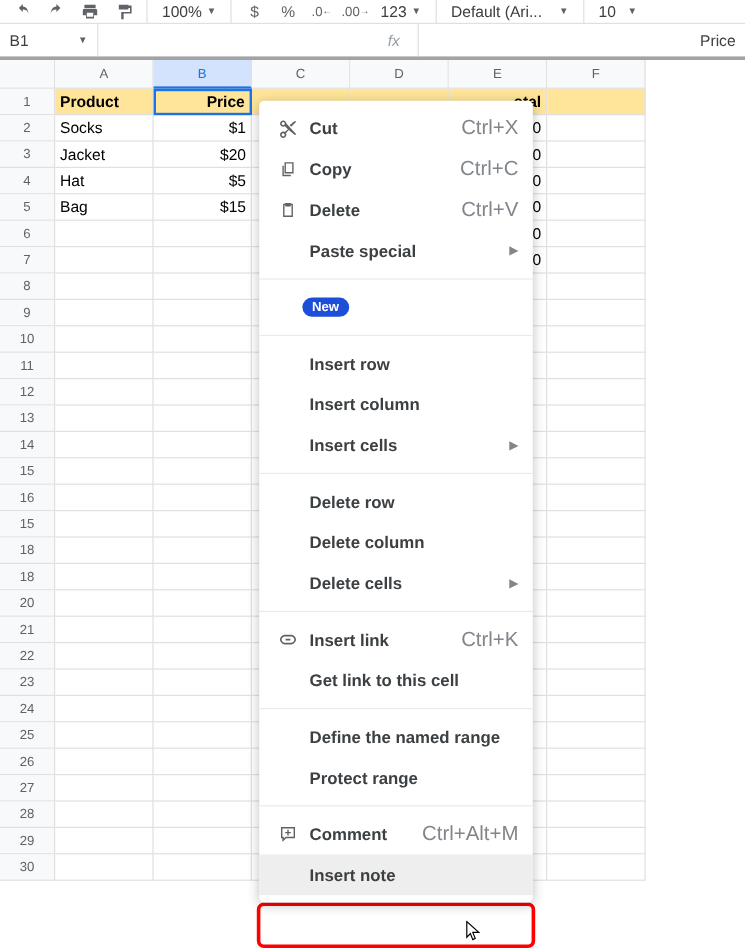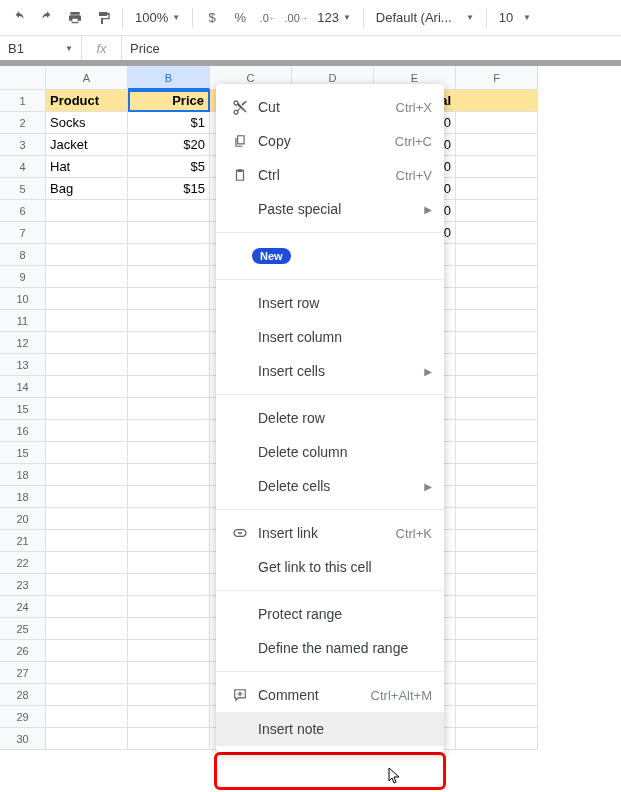--- a/index.html
+++ b/index.html
@@ -1,44 +1,44 @@
 <!DOCTYPE html>
 <html><head>
 <meta charset="utf-8">
 <style>
 * { box-sizing: border-box; margin: 0; padding: 0; }
 body { font-family: Arial, sans-serif; font-size: 13px; background: #fff; overflow: hidden; width: 621px; height: 792px; position: relative; }
-.toolbar { display: flex; align-items: center; height: 36px; padding: 0 6px; gap: 2px; border-bottom: 1px solid #e0e0e0; }
+.toolbar { display: flex; align-items: center; height: 20px; padding: 0 6px; gap: 2px; border-bottom: 1px solid #e0e0e0; }
 .tb-btn { width: 26px; height: 26px; display: flex; align-items: center; justify-content: center; color: #5f6368; border-radius: 3px; cursor: pointer; }
 .tb-sep { width: 1px; height: 20px; background: #e0e0e0; margin: 0 4px; }
 .tb-text { font-size: 13px; color: #3c4043; padding: 0 6px; display: flex; align-items: center; gap: 4px; cursor: pointer; }
 .tb-text .dd { font-size: 8px; color: #5f6368; }
-.formula-bar { display: flex; align-items: center; height: 30px; border-bottom: 6px solid #a3a3a3; }
+.formula-bar { display: flex; align-items: center; height: 30px; border-bottom: 3px solid #a3a3a3; justify-content: space-between; }
 .name-box { width: 82px; padding: 0 8px; font-size: 13px; color: #3c4043; display: flex; align-items: center; justify-content: space-between; border-right: 1px solid #e0e0e0; height: 100%; }
 .name-box .dd { font-size: 8px; color: #5f6368; }
 .fx { width: 40px; text-align: center; color: #9aa0a6; font-style: italic; font-size: 13px; border-right: 1px solid #e0e0e0; height: 100%; display: flex; align-items: center; justify-content: center; }
 .fx-val { padding: 0 8px; font-size: 13px; color: #3c4043; }
 .grid { position: relative; }
 .col-headers { display: flex; height: 24px; }
 .corner { width: 46px; background: #f8f9fa; border-right: 1px solid #e0e0e0; border-bottom: 1px solid #e0e0e0; }
 .col-h { width: 82px; text-align: center; font-size: 11px; color: #5f6368; background: #f8f9fa; border-right: 1px solid #e0e0e0; border-bottom: 1px solid #e0e0e0; line-height: 24px; cursor: pointer; }
 .col-h.sel { background: #d3e3fd; color: #1a73e8; border-bottom: 2px solid #1a73e8; }
 .row { display: flex; height: 22px; }
 .row-h { width: 46px; text-align: center; font-size: 11px; color: #5f6368; background: #f8f9fa; border-right: 1px solid #e0e0e0; border-bottom: 1px solid #e0e0e0; line-height: 22px; cursor: pointer; }
 .cell { width: 82px; border-right: 1px solid #e0e0e0; border-bottom: 1px solid #e0e0e0; padding: 0 4px; font-size: 13px; line-height: 22px; overflow: hidden; white-space: nowrap; }
 .cell.num { text-align: right; }
 .hdr-cell { background: #ffe599; font-weight: bold; }
 .sel-cell { border: 2px solid #1a73e8; line-height: 18px; }
 
 .ctx { position: absolute; left: 216px; top: 84px; width: 228px; background: #fff; box-shadow: 0 2px 10px rgba(0,0,0,.25); border-radius: 4px; padding: 6px 0; z-index: 10; }
 .ctx-item { display: flex; align-items: center; height: 34px; padding: 0 12px; font-size: 14px; color: #3c4043; cursor: pointer; position: relative; }
 .ctx-item.highlight { background: #eeeeee; }
 .ctx-icon { width: 24px; display: flex; align-items: center; justify-content: center; color: #5f6368; }
-.ctx-label { flex: 1; padding-left: 6px; }
-.ctx-shortcut { font-size: 13px; color: #80868b; }
+.ctx-label { flex: 1; padding-left: 6px; font-weight: bold; }
+.ctx-shortcut { font-size: 17px; color: #80868b; }
 .ctx-sub { font-size: 10px; color: #80868b; }
 .ctx-sep { height: 1px; background: #e8eaed; margin: 6px 0; }
 .new-badge { background: #1d4ed8; color: #fff; font-size: 11px; font-weight: bold; padding: 2px 8px; border-radius: 10px; }
 .red-box { position: absolute; border: 3px solid #ff0000; border-radius: 6px; pointer-events: none; }
 .cursor { position: absolute; width: 14px; height: 18px; pointer-events: none; }
 svg { display: block; }
 </style>
 </head>
 <body>
 
@@ -400,21 +400,21 @@
       </span>
     <span class="ctx-label">Copy</span>
     <span class="ctx-shortcut">Ctrl+C</span>
   </div>
   <div class="ctx-item">
     <span class="ctx-icon">
         <svg width="14" height="14" viewBox="0 0 24 24">
           <path fill="none" stroke="currentColor" stroke-width="2" d="M9 3h6v3H9zM6 4h12v17H6z"></path>
         </svg>
       </span>
-    <span class="ctx-label">Ctrl</span>
+    <span class="ctx-label">Delete</span>
     <span class="ctx-shortcut">Ctrl+V</span>
   </div>
   <div class="ctx-item">
     <span class="ctx-icon"></span>
     <span class="ctx-label">Paste special</span>
     <span class="ctx-sub">▶</span>
   </div>
   <div class="ctx-sep"></div>
   <div class="ctx-item">
     <span class="ctx-icon"></span>
@@ -458,25 +458,25 @@
     <span class="ctx-label">Insert link</span>
     <span class="ctx-shortcut">Ctrl+K</span>
   </div>
   <div class="ctx-item">
       <span class="ctx-icon"></span>
       <span class="ctx-label">Get link to this cell</span>
     </div>
   <div class="ctx-sep"></div>
   <div class="ctx-item">
       <span class="ctx-icon"></span>
+      <span class="ctx-label">Define the named range</span>
+    </div>
+  <div class="ctx-item">
+      <span class="ctx-icon"></span>
       <span class="ctx-label">Protect range</span>
-    </div>
-  <div class="ctx-item">
-      <span class="ctx-icon"></span>
-      <span class="ctx-label">Define the named range</span>
     </div>
   <div class="ctx-sep"></div>
   <div class="ctx-item">
     <span class="ctx-icon">
         <svg width="14" height="14" viewBox="0 0 24 24">
           <path fill="none" stroke="currentColor" stroke-width="2" d="M3 3h18v14H9l-4 4V17H3zM8 10h8M12 6v8"></path>
         </svg>
       </span>
     <span class="ctx-label">Comment</span>
     <span class="ctx-shortcut">Ctrl+Alt+M</span>

